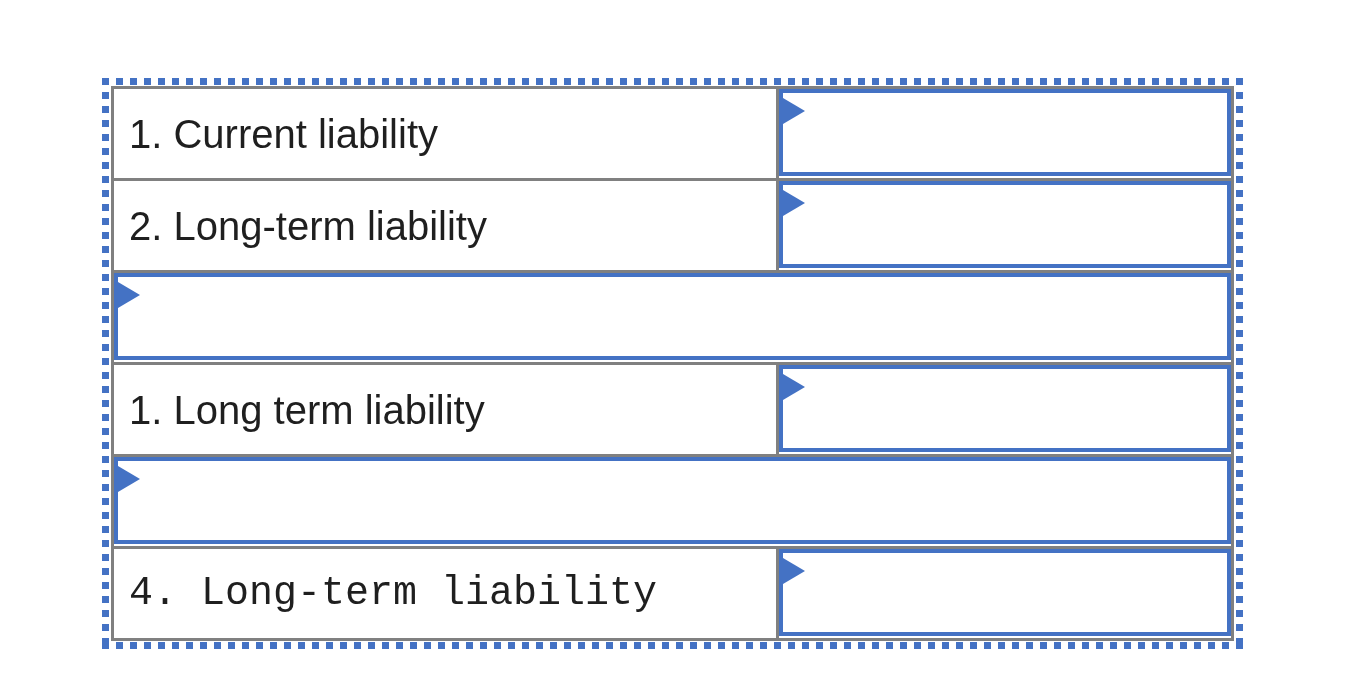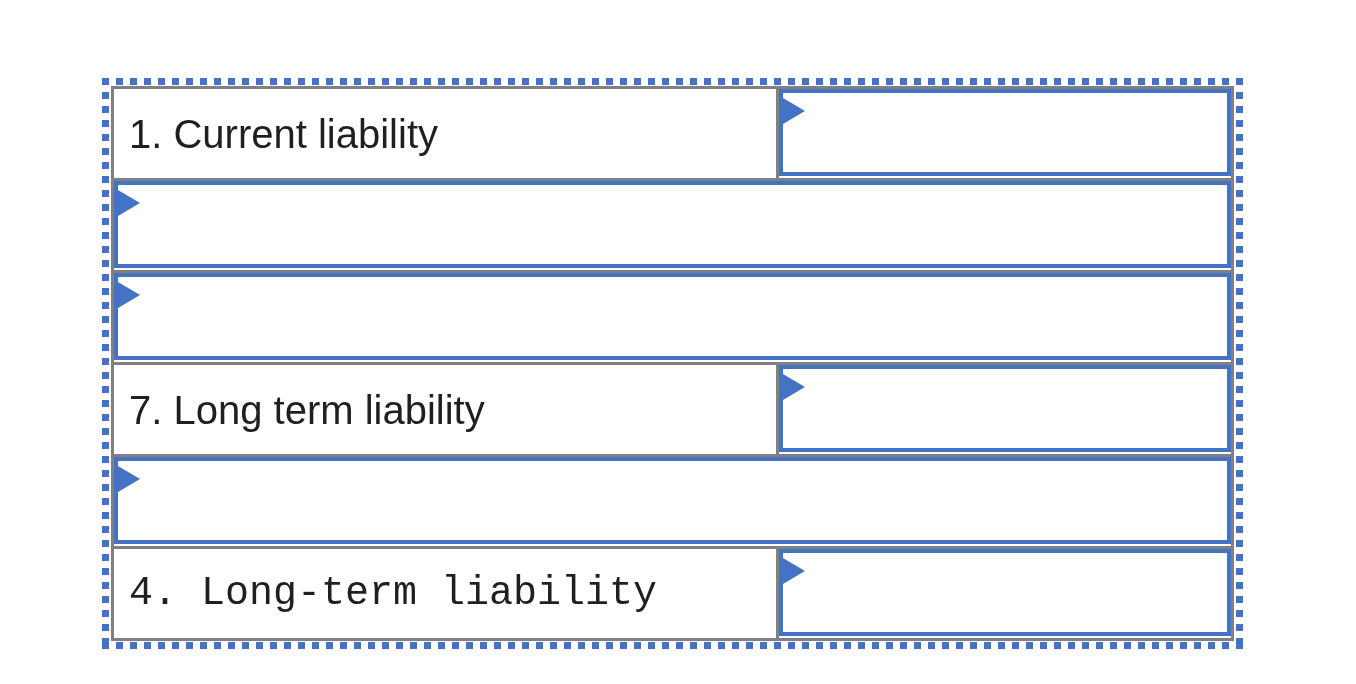--- a/index.html
+++ b/index.html
@@ -121,39 +121,40 @@
         <div class="cell-label">1. Current liability</div>
         <div class="cell-answer">
           <div class="dropzone">
             <span class="flag-icon"></span>
             <span></span>
           </div>
         </div>
       </div>
 
       <div class="row">
+        <div class="cell-label">2. Long-term liability</div>
         <div class="cell-answer">
           <div class="dropzone">
             <span class="flag-icon"></span>
             <span></span>
           </div>
         </div>
       </div>
 
       <div class="row">
         <div class="cell-answer">
           <div class="dropzone">
             <span class="flag-icon"></span>
             <span></span>
           </div>
         </div>
       </div>
 
       <div class="row">
-        <div class="cell-label">7. Long term liability</div>
+        <div class="cell-label">1. Long term liability</div>
         <div class="cell-answer">
           <div class="dropzone">
             <span class="flag-icon"></span>
             <span></span>
           </div>
         </div>
       </div>
 
       <div class="row">
         <div class="cell-answer">

